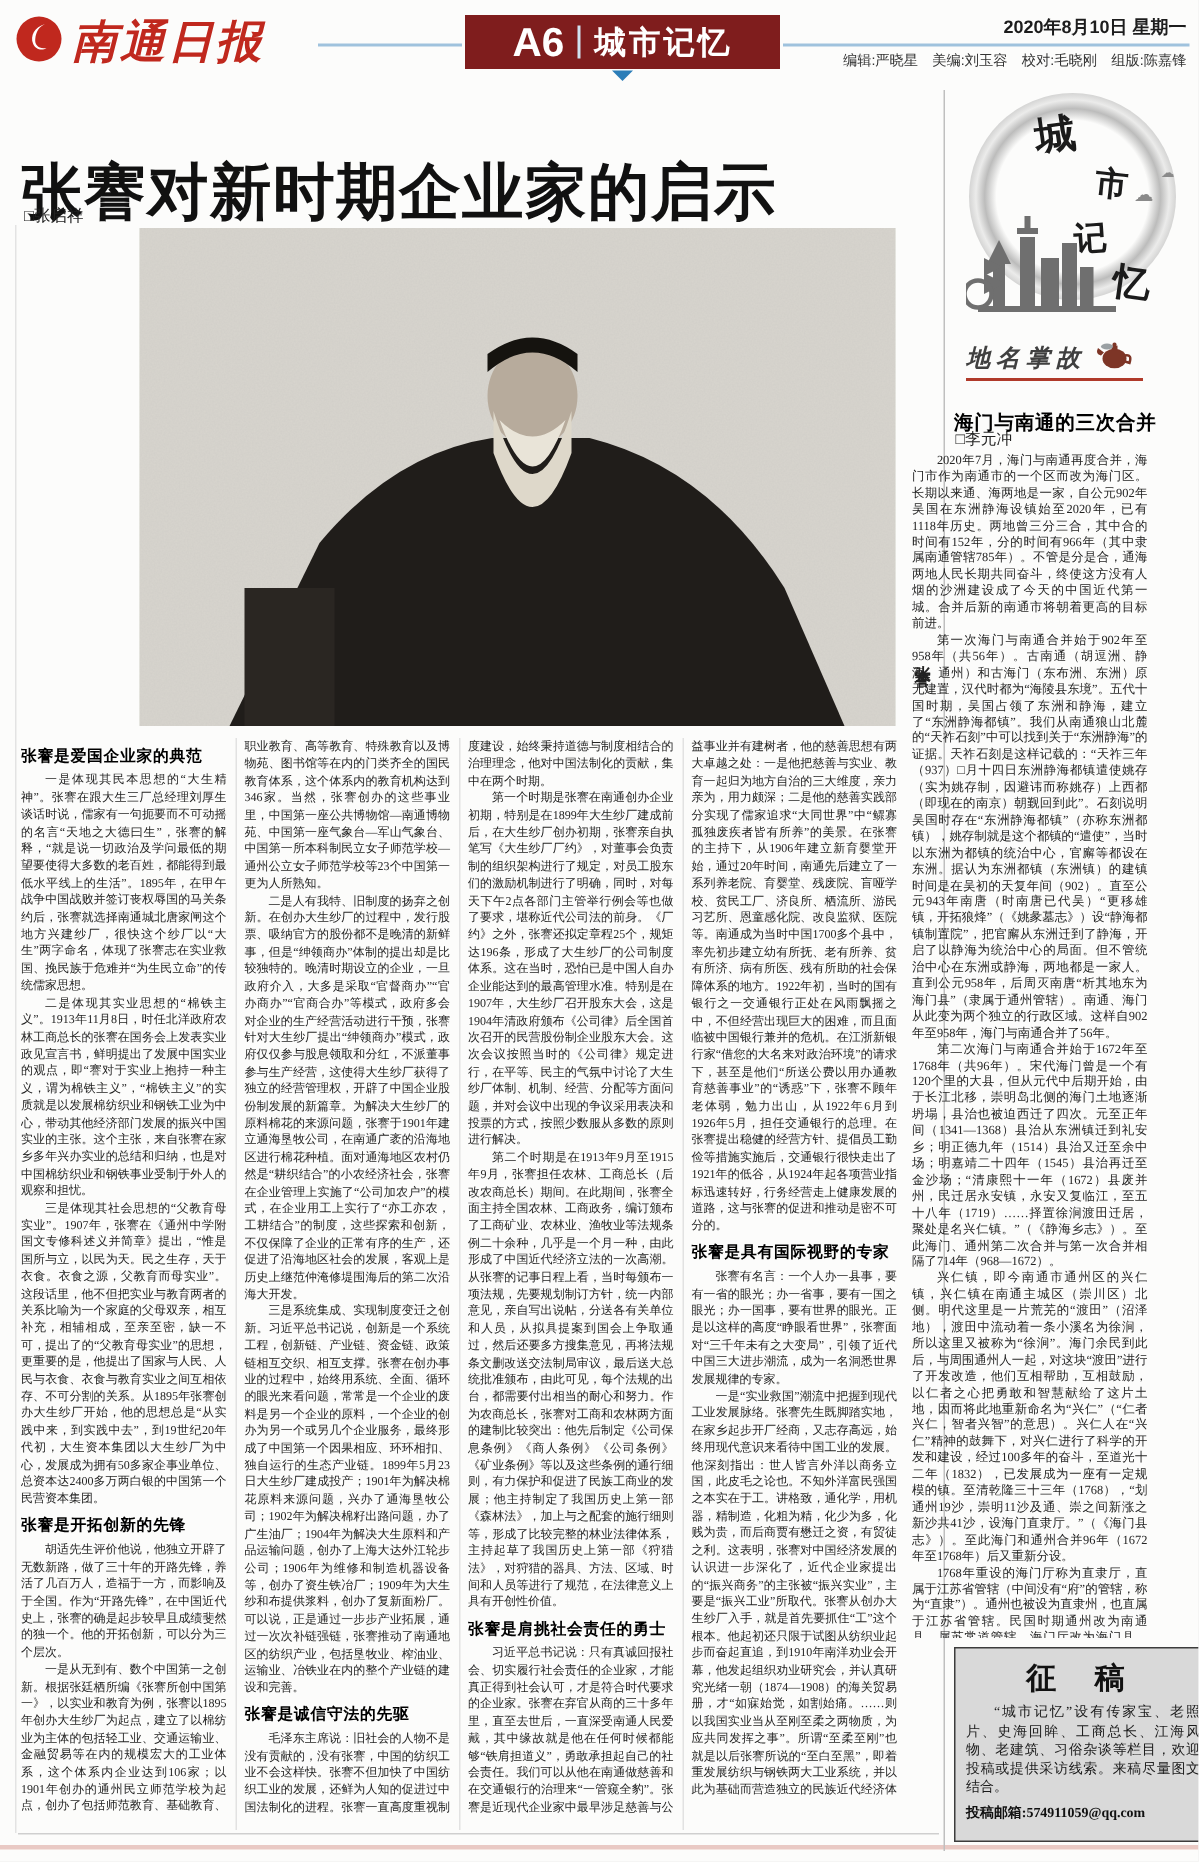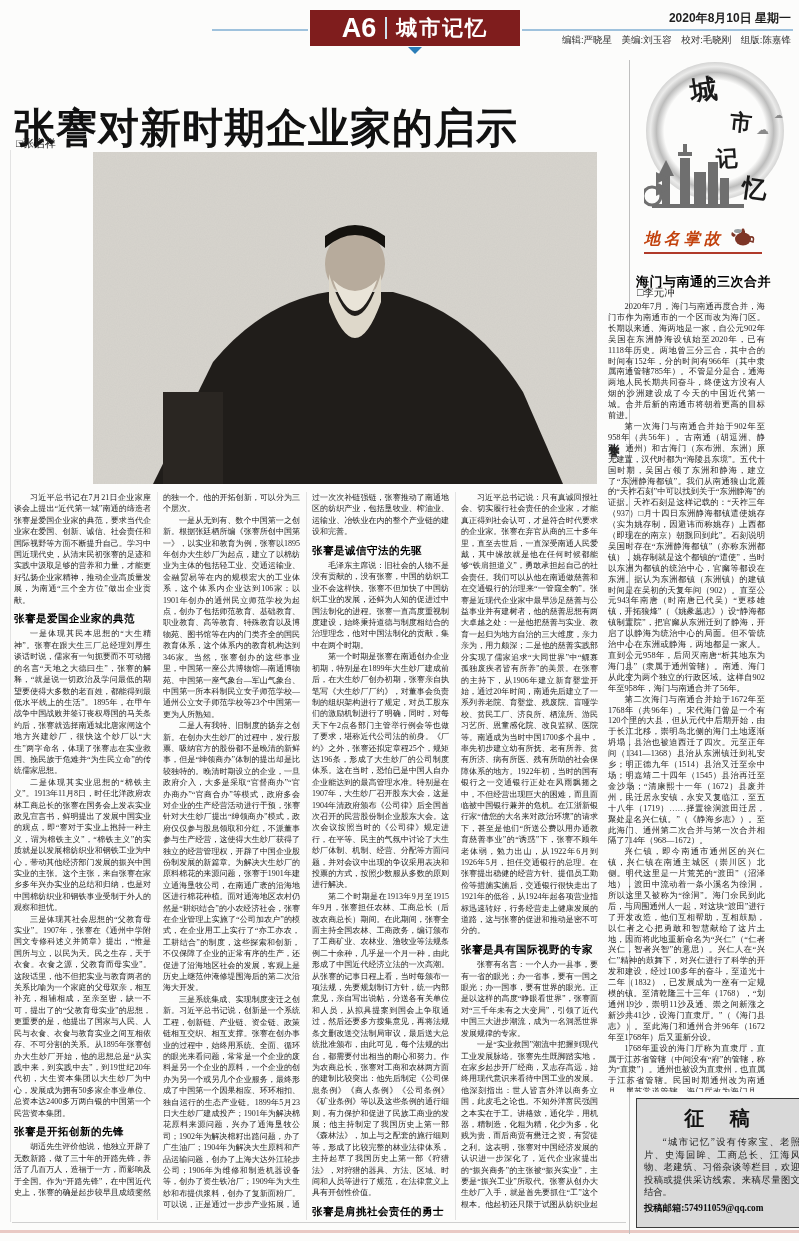--- a/index.html
+++ b/index.html
@@ -41,41 +41,50 @@
   .bottom-edge{position:absolute;left:0;top:1230px;width:799px;height:3px;background:#e9c9c4;}
   .left-edge{position:absolute;left:10px;top:150px;width:1px;height:1072px;background:#e3e3e3;}
   
   .vdivider{position:absolute;left:629px;top:60px;width:1px;height:1174px;background:#bfbfbf;}
   .emblem{position:absolute;left:638px;top:60px;width:154px;height:168px;}
   .ink-circle{position:absolute;left:8px;top:2px;width:138px;height:138px;border-radius:50%;
         background:radial-gradient(circle at 50% 50%, rgba(120,120,120,0) 52%, rgba(110,110,110,.45) 60%, rgba(140,140,140,.15) 66%, rgba(120,120,120,.35) 72%, rgba(160,160,160,0) 78%);}
   .emblem .cal{position:absolute;font-family:"Liberation Serif",serif;font-weight:bold;color:#1b1b1b;}
   .cloud{position:absolute;color:#8a8a8a;font-size:13px;}
   .placename-row{position:absolute;left:644px;top:228px;width:148px;display:flex;align-items:center;gap:6px;}
-  .placename{font-size:16px;font-weight:bold;letter-spacing:4px;color:#c2410c;
+  .placename{font-size:16px;font-weight:bold;letter-spacing:4px;color:#404040;
         font-family:Liberation Sans, sans-serif;font-style:italic;}
   .red-rule{position:absolute;left:644px;top:252px;width:118px;height:2px;background:#b03a2a;}
   .sb-title{position:absolute;left:636px;top:262px;width:158px;font-size:13px;font-weight:900;
         letter-spacing:.5px;font-family:"Liberation Sans",sans-serif;color:#000;}
   .sb-byline{position:absolute;left:637px;top:286px;font-size:10.5px;color:#222;}
   .sb-body{position:absolute;left:608px;top:302px;width:157px;height:790px;overflow:hidden;
         font-size:8.3px;line-height:10.9px;text-align:justify;color:#242424;}
   .sb-body p{margin:0;text-indent:2em;}
   .cfp{position:absolute;left:636px;top:1098px;width:172px;height:130px;background:#d9d9d9;
         border:1px solid #3c3c3c;padding:4px 7px;box-sizing:border-box;}
   .cfp-title{text-align:center;font-size:20px;font-weight:bold;letter-spacing:10px;margin:2px 0 4px 0;
         font-family:"Liberation Sans",sans-serif;color:#111;}
   .cfp-body{font-size:9.3px;line-height:12.6px;text-align:justify;text-indent:2em;color:#1a1a1a;}
   .cfp-mail{font-size:9.3px;font-weight:bold;margin-top:3px;color:#111;}
 </style>
 </head>
 <body>
 
 <div id="page">
 
+  <div class="masthead">
+    <span>
+      <svg width="32" height="32" viewBox="0 0 32 32">
+          <circle cx="16" cy="16" r="15" fill="#c0281e"></circle>
+          <path d="M20 6c-7 2-10 8-8 13 1.6 4 6 5 9 3-5 1-8-2-7.5-6C14 11 16 8 20 6z" fill="#fff"></path>
+        </svg>
+    </span>
+    <span class="masthead-name">南通日报</span>
+  </div>
   <div class="hline l"></div>
   <div class="hline r"></div>
   <div class="banner">
     <span class="code">A6</span>
     <span class="sep"></span>
     <span class="sec">城市记忆</span>
   </div>
   <div class="dateline">2020年8月10日 星期一</div>
   <div class="staffline">编辑:严晓星　美编:刘玉容　校对:毛晓刚　组版:陈嘉锋</div>
 
@@ -97,21 +106,20 @@
       <rect x="70" y="240" width="60" height="92" fill="#2a2622"></rect>
       <ellipse cx="262" cy="112" rx="30" ry="34" fill="#b7ab9c"></ellipse>
       <path d="M232 96 Q262 70 292 96 L292 84 Q262 62 232 84 Z" fill="#15130f"></path>
       <path d="M240 128 Q262 190 284 128 Q262 150 240 128 Z" fill="#e9e4d8"></path>
       <path d="M236 122 Q262 206 288 122 L288 150 Q262 222 236 150 Z" fill="#ded8ca"></path>
     </svg>
   </div>
   <div class="photo-caption">张謇</div>
 
   <div class="main-text">
-    <p class="intro">习近平总书记在7月21日企业家座谈会上提出“近代第一城”南通的缔造者张謇是爱国企业家的典范，要求当代企业家在爱国、创新、诚信、社会责任和国际视野等方面不断提升自己。学习中国近现代史，从清末民初张謇的足迹和实践中汲取足够的营养和力量，才能更好弘扬企业家精神，推动企业高质量发展，为南通“三个全方位”做出企业贡献。</p>
 
     <h3>张謇是爱国企业家的典范</h3>
     <p>一是体现其民本思想的“大生精神”。张謇在跟大生三厂总经理刘厚生谈话时说，儒家有一句扼要而不可动摇的名言“天地之大德曰生”，张謇的解释，“就是说一切政治及学问最低的期望要使得大多数的老百姓，都能得到最低水平线上的生活”。1895年，在甲午战争中国战败并签订丧权辱国的马关条约后，张謇就选择南通城北唐家闸这个地方兴建纱厂，很快这个纱厂以“大生”两字命名，体现了张謇志在实业救国、挽民族于危难并“为生民立命”的传统儒家思想。</p>
     <p>二是体现其实业思想的“棉铁主义”。1913年11月8日，时任北洋政府农林工商总长的张謇在国务会上发表实业政见宣言书，鲜明提出了发展中国实业的观点，即“謇对于实业上抱持一种主义，谓为棉铁主义”，“棉铁主义”的实质就是以发展棉纺织业和钢铁工业为中心，带动其他经济部门发展的振兴中国实业的主张。这个主张，来自张謇在家乡多年兴办实业的总结和归纳，也是对中国棉纺织业和钢铁事业受制于外人的观察和担忧。</p>
     <p>三是体现其社会思想的“父教育母实业”。1907年，张謇在《通州中学附国文专修科述义并简章》提出，“惟是国所与立，以民为天。民之生存，天于衣食。衣食之源，父教育而母实业”。这段话里，他不但把实业与教育两者的关系比喻为一个家庭的父母双亲，相互补充，相辅相成，至亲至密，缺一不可，提出了的“父教育母实业”的思想，更重要的是，他提出了国家与人民、人民与衣食、衣食与教育实业之间互相依存、不可分割的关系。从1895年张謇创办大生纱厂开始，他的思想总是“从实践中来，到实践中去”，到19世纪20年代初，大生资本集团以大生纱厂为中心，发展成为拥有50多家企事业单位、总资本达2400多万两白银的中国第一个民营资本集团。</p>
 
     <h3>张謇是开拓创新的先锋</h3>
     <p>胡适先生评价他说，他独立开辟了无数新路，做了三十年的开路先锋，养活了几百万人，造福于一方，而影响及于全国。作为“开路先锋”，在中国近代史上，张謇的确是起步较早且成绩斐然的独一个。他的开拓创新，可以分为三个层次。</p>
     <p>一是从无到有、数个中国第一之创新。根据张廷栖所编《张謇所创中国第一》，以实业和教育为例，张謇以1895年创办大生纱厂为起点，建立了以棉纺业为主体的包括轻工业、交通运输业、金融贸易等在内的规模宏大的工业体系，这个体系内企业达到106家；以1901年创办的通州民立师范学校为起点，创办了包括师范教育、基础教育、职业教育、高等教育、特殊教育以及博物苑、图书馆等在内的门类齐全的国民教育体系，这个体系内的教育机构达到346家。当然，张謇创办的这些事业里，中国第一座公共博物馆—南通博物苑、中国第一座气象台—军山气象台、中国第一所本科制民立女子师范学校—通州公立女子师范学校等23个中国第一更为人所熟知。</p>
     <p>二是人有我特、旧制度的扬弃之创新。在创办大生纱厂的过程中，发行股票、吸纳官方的股份都不是晚清的新鲜事，但是“绅领商办”体制的提出却是比较独特的。晚清时期设立的企业，一旦政府介入，大多是采取“官督商办”“官办商办”“官商合办”等模式，政府多会对企业的生产经营活动进行干预，张謇针对大生纱厂提出“绅领商办”模式，政府仅仅参与股息领取和分红，不派董事参与生产经营，这使得大生纱厂获得了独立的经营管理权，开辟了中国企业股份制发展的新篇章。为解决大生纱厂的原料棉花的来源问题，张謇于1901年建立通海垦牧公司，在南通广袤的沿海地区进行棉花种植。面对通海地区农村仍然是“耕织结合”的小农经济社会，张謇在企业管理上实施了“公司加农户”的模式，在企业用工上实行了“亦工亦农，工耕结合”的制度，这些探索和创新，不仅保障了企业的正常有序的生产，还促进了沿海地区社会的发展，客观上是历史上继范仲淹修堤围海后的第二次沿海大开发。</p>

